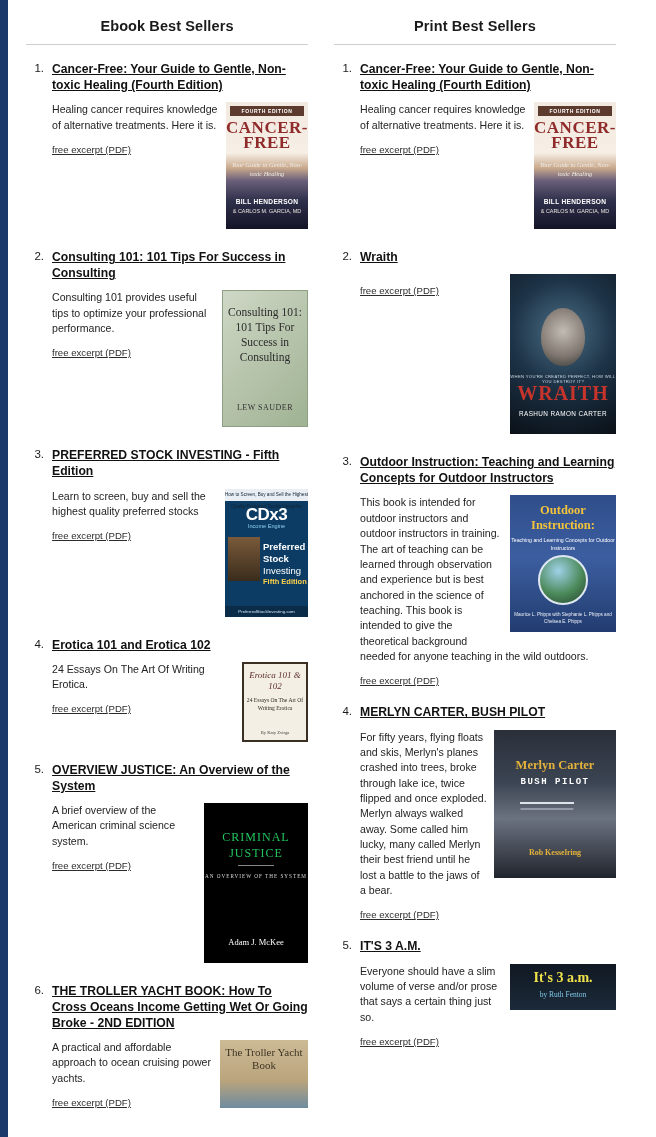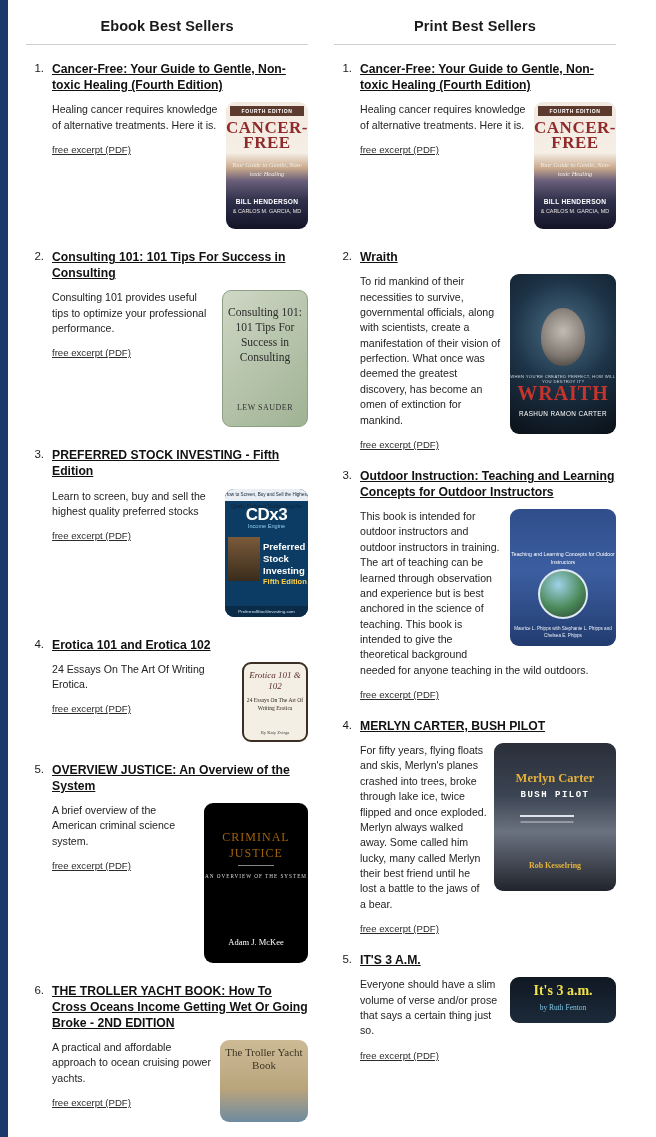--- a/index.html
+++ b/index.html
@@ -93,21 +93,21 @@
     display: inline-block;
     margin-top: 11px;
     font-size: 9.6px;
     color: #2c2c2c;
     text-decoration: underline;
     cursor: pointer;
   }
   .clear { clear: both; }
 
   
-  .cv { position: relative; border-radius: 9px; }
+  .cv { position: relative; }
   .cv .t { position: absolute; width: 100%; text-align: center; }
 
   
   .cv-cancer {
     width: 82px; height: 127px;
     background: linear-gradient(#f2e9e0 0%, #f6efe6 40%, #c9a98c 52%, #6a5f7a 62%, #2e2f4a 78%, #141428 100%);
   }
   .cv-cancer .band {
     position: absolute; top: 4px; left: 4px; right: 4px; height: 10px;
     background: #5c3a2e; color: #fff; font-size: 5px; letter-spacing: .6px;
@@ -157,21 +157,21 @@
     top: 16px; font-size: 17px; font-weight: bold; color: #ffffff;
     letter-spacing: -0.5px;
   }
   .cv-stock .eng { top: 34px; font-size: 5.6px; color: #8fd0ef; }
   .cv-stock .ph {
     position: absolute; left: 3px; top: 48px; width: 32px; height: 44px;
     background: linear-gradient(#7a5a3a,#3a2c1c);
   }
   .cv-stock .r1 { position:absolute; left:38px; top:52px; font-size:9.5px; color:#fff; font-weight:bold; }
   .cv-stock .r2 { position:absolute; left:38px; top:64px; font-size:9.5px; color:#fff; font-weight:bold; }
-  .cv-stock .r3 { position:absolute; left:38px; top:76px; font-size:9.5px; color:#fff; font-weight:bold; }
+  .cv-stock .r3 { position:absolute; left:38px; top:76px; font-size:9.5px; color:#fff; font-weight:normal; }
   .cv-stock .r4 { position:absolute; left:38px; top:88px; font-size:7.5px; color:#ffd24a; font-weight:bold; }
   .cv-stock .bot {
     position:absolute; bottom:0; left:0; right:0; height:11px; background:#0a2c49;
     color:#cfe4f2; font-size:4.4px; text-align:center; line-height:11px;
   }
 
   
   .cv-erotica {
     width: 66px; height: 80px;
     background: #f4efe4; border: 2px solid #3a2f22;
@@ -187,37 +187,37 @@
   .cv-erotica .auth {
     top: 66px; font-size: 4.6px; color: #444; font-family: "Liberation Serif", serif;
   }
 
   
   .cv-crim {
     width: 104px; height: 160px;
     background: #000000;
   }
   .cv-crim .main {
-    top: 26px; font-size: 12px; line-height: 16px; color: #a16207;
+    top: 26px; font-size: 12px; line-height: 16px; color: #22c55e;
     font-family: "Liberation Serif", serif; letter-spacing: 1px;
   }
   .cv-crim .rule {
     position: absolute; top: 62px; left: 34px; right: 34px; height: 1px; background: #888;
   }
   .cv-crim .sub {
     top: 70px; font-size: 5.2px; color: #d8d8d8; letter-spacing: 1px;
     font-family: "Liberation Serif", serif;
   }
   .cv-crim .auth {
     top: 134px; font-size: 8.5px; color: #ffffff; font-family: "Liberation Serif", serif;
   }
 
   
   .cv-troller {
-    width: 88px; height: 82px;
+    width: 88px; height: 68px;
     background: linear-gradient(#cdbb96 0%, #b9a47c 60%, #6e8ba0 100%);
   }
   .cv-troller .main {
     top: 6px; font-size: 11px; line-height: 13px; color: #3d3424;
     font-family: "Liberation Serif", serif;
   }
 
   
   .cv-wraith {
     width: 106px; height: 160px;
@@ -443,33 +443,33 @@
           <div class="num">2.</div>
           <div class="entry-body">
             <a class="title-link">Wraith</a>
             <div class="desc-wrap">
               <div class="cover cv cv-wraith">
                 <div class="face"></div>
                 <div class="tag">WHEN YOU'RE CREATED PERFECT, HOW WILL YOU DESTROY IT?</div>
                 <div class="t main">WRAITH</div>
                 <div class="t auth">RASHUN RAMON CARTER</div>
               </div>
-              <div class="desc">To rid mankind of their necessities to survive, governmental officials, along with scientists, create a manifestation of their vision of perfection. What once was deemed the greatest discovery, has become an omen of extinction for mankind.</div>
               <a class="excerpt">free excerpt (PDF)</a>
               <div class="clear"></div>
             </div>
           </div>
         </div>
 
         <div class="entry">
           <div class="num">3.</div>
           <div class="entry-body">
             <a class="title-link">Outdoor Instruction: Teaching and Learning Concepts for Outdoor Instructors</a>
             <div class="desc-wrap">
               <div class="cover cv cv-outdoor">
+                <div class="t main">Outdoor Instruction:</div>
                 <div class="t sub">Teaching and Learning Concepts for Outdoor Instructors</div>
                 <div class="circ"></div>
                 <div class="t auth">Maurice L. Phipps with Stephanie L. Phipps and Chelsea E. Phipps</div>
               </div>
               <div class="desc">This book is intended for outdoor instructors and outdoor instructors in training. The art of teaching can be learned through observation and experience but is best anchored in the science of teaching. This book is intended to give the theoretical background needed for anyone teaching in the wild outdoors.</div>
               <a class="excerpt">free excerpt (PDF)</a>
               <div class="clear"></div>
             </div>
           </div>
         </div>

